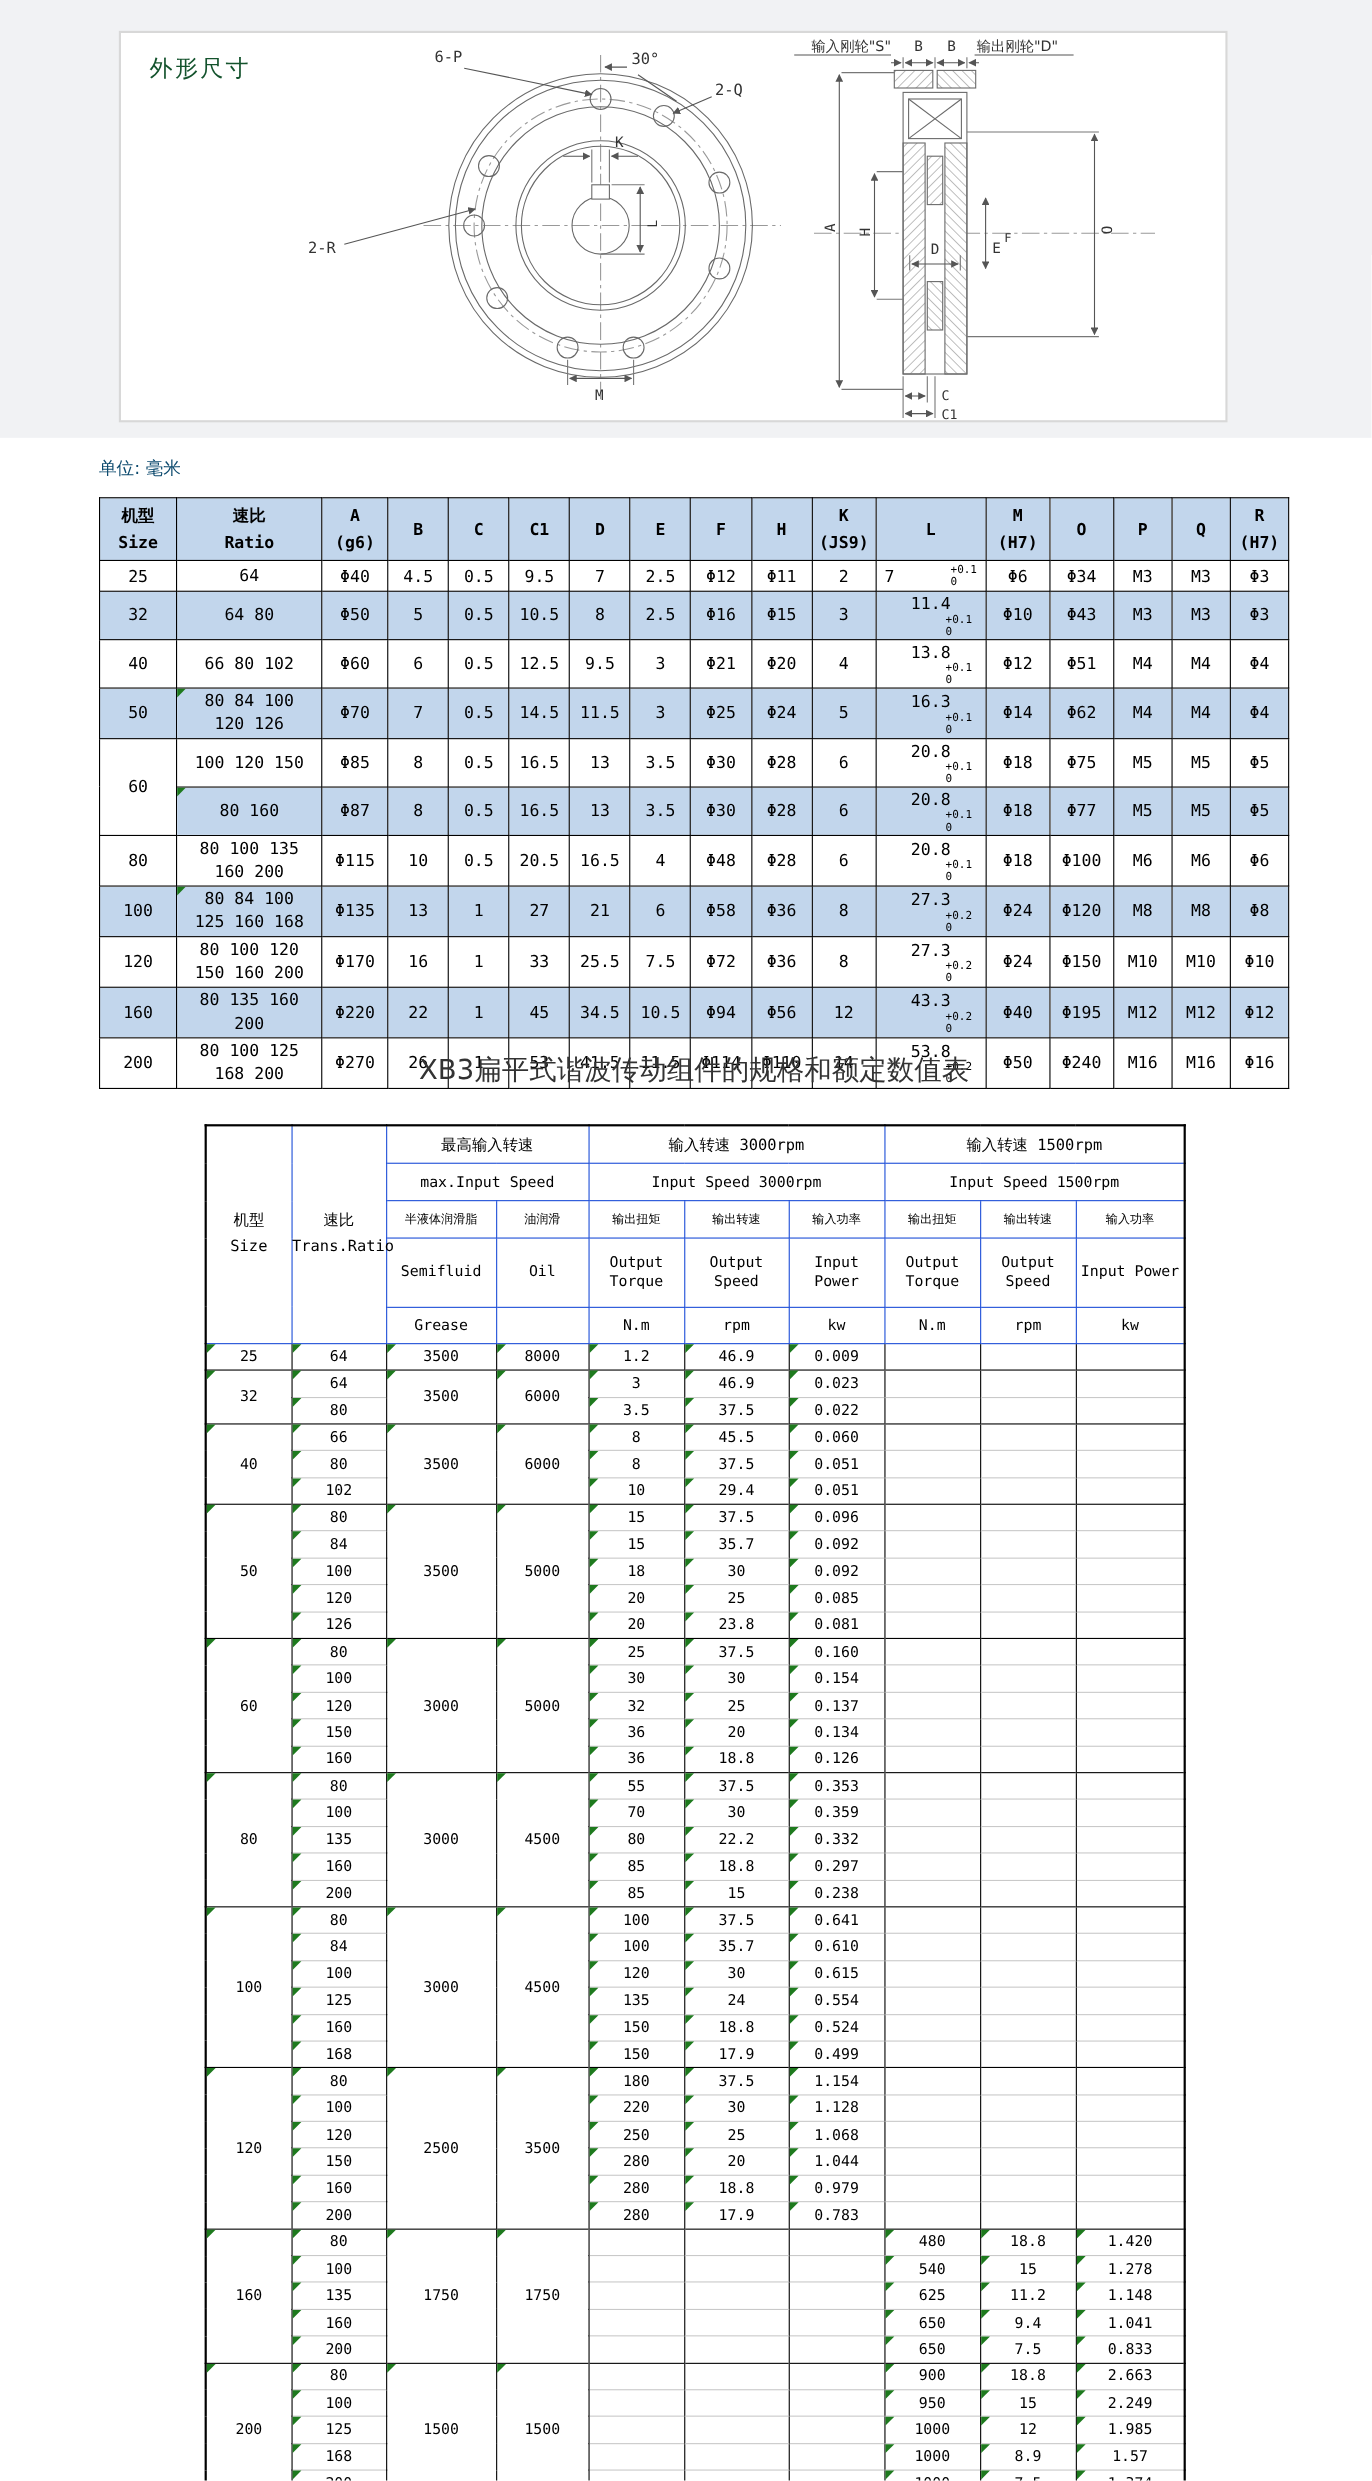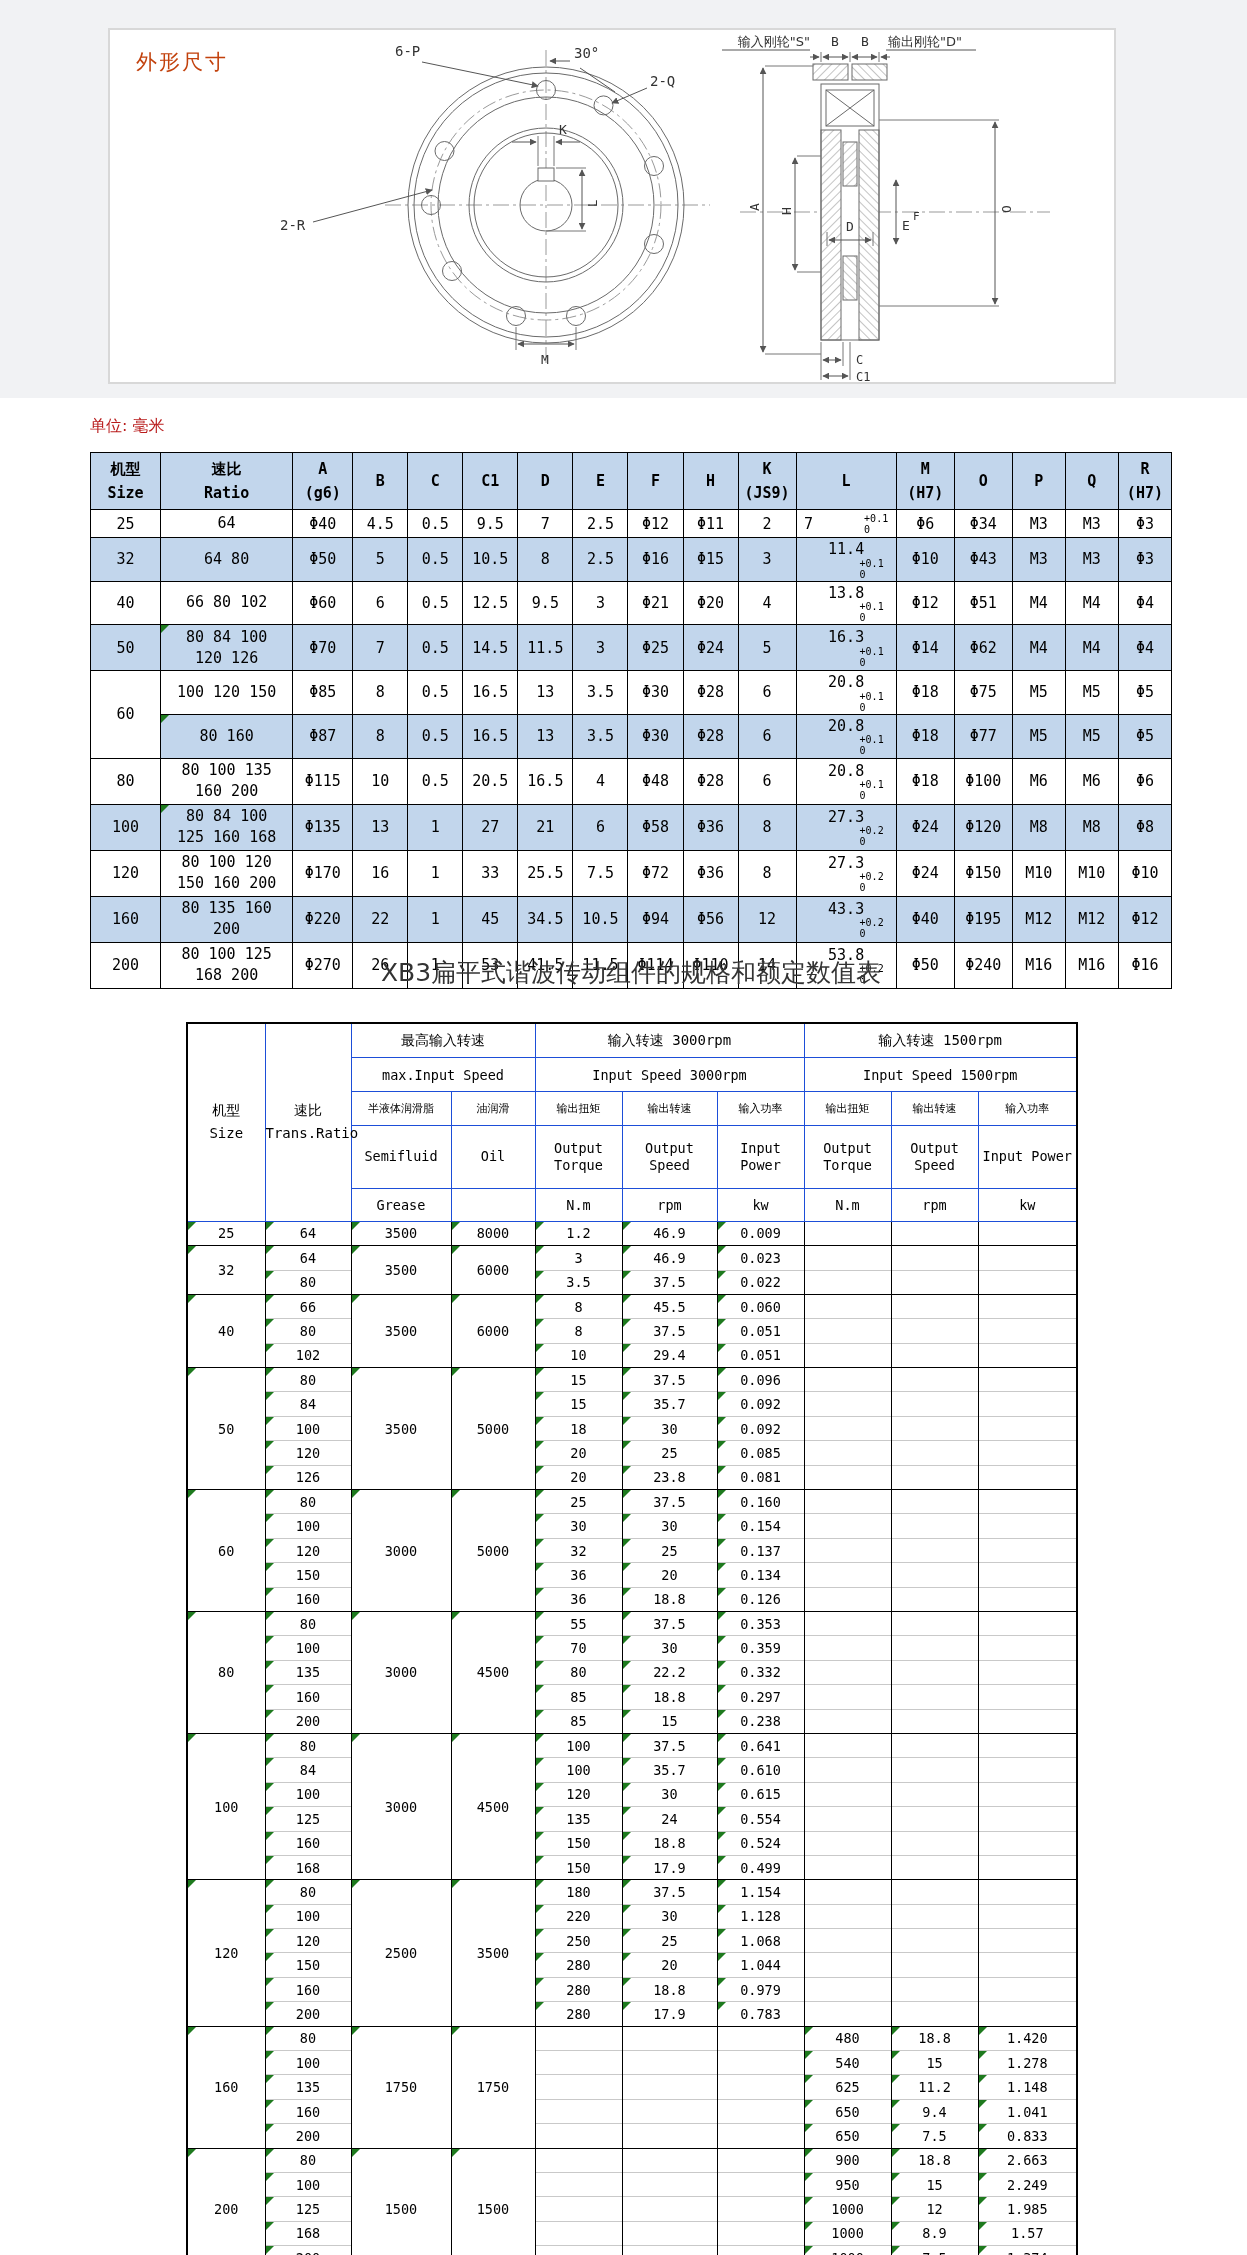--- a/index.html
+++ b/index.html
@@ -1,20 +1,20 @@
 <!DOCTYPE html>
 <html><head>
 <meta charset="utf-8">
 <style>
   html,body{margin:0;padding:0;}
   body{width:1247px;height:2255px;position:relative;background:#ffffff;font-family:"DejaVu Sans",sans-serif;}
   .band{position:absolute;left:0;top:0;width:1247px;height:398px;background:#f1f2f4;}
   .draw-box{position:absolute;left:108px;top:28px;width:1008px;height:356px;background:#ffffff;border:2px solid #d8d8d8;box-sizing:border-box;}
-  .draw-title{position:absolute;left:26px;top:18px;font-size:21px;color:#c2410c;letter-spacing:2px;}
-  .unit-label{position:absolute;left:90px;top:416px;font-size:16px;color:#b91c1c;}
+  .draw-title{position:absolute;left:26px;top:18px;font-size:21px;color:#14532d;letter-spacing:2px;}
+  .unit-label{position:absolute;left:90px;top:416px;font-size:16px;color:#0c4a6e;}
   
   .dim{position:absolute;left:90px;top:452px;border-collapse:collapse;table-layout:fixed;width:1082px;
        font-family:"DejaVu Sans Mono","DejaVu Sans",monospace;font-size:15px;color:#000;}
   .dim th,.dim td{border:1px solid #000;text-align:center;vertical-align:middle;padding:1px 0;overflow:hidden;}
   .dim thead th{background:#c2d6ec;height:54px;font-weight:bold;}
   .dim thead .hl{line-height:1.6;}
   .dim tr.shade td{background:#c2d6ec;}
   .dim .rl{line-height:1.4;}
   .lcell .lv{vertical-align:middle;}
   .tol{display:inline-flex;flex-direction:column;vertical-align:middle;margin-left:3px;font-size:10px;line-height:1.1;}

